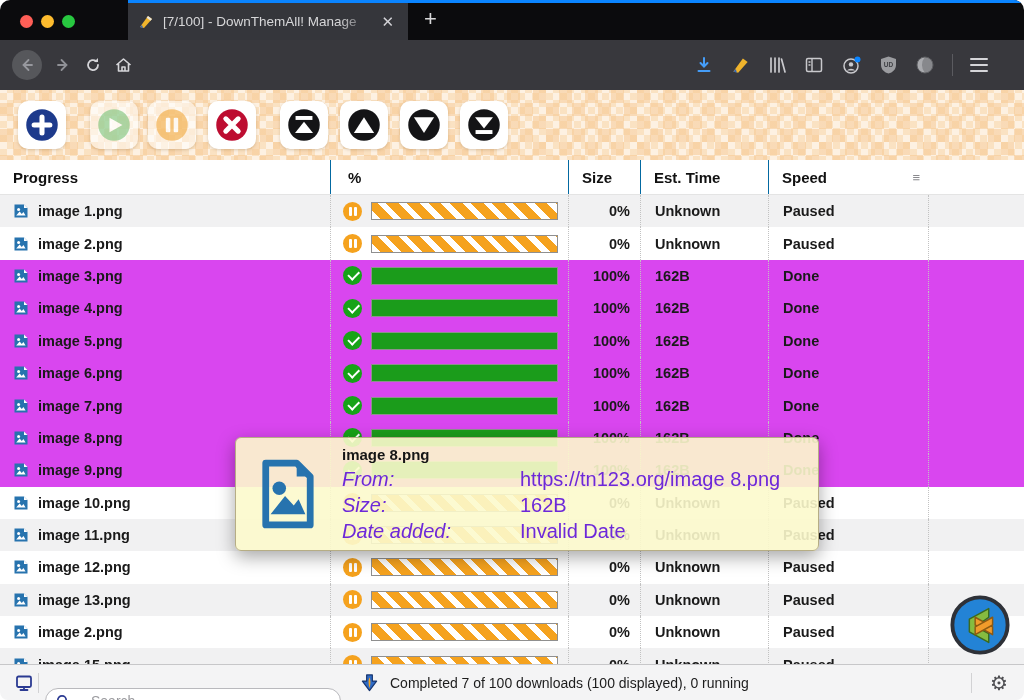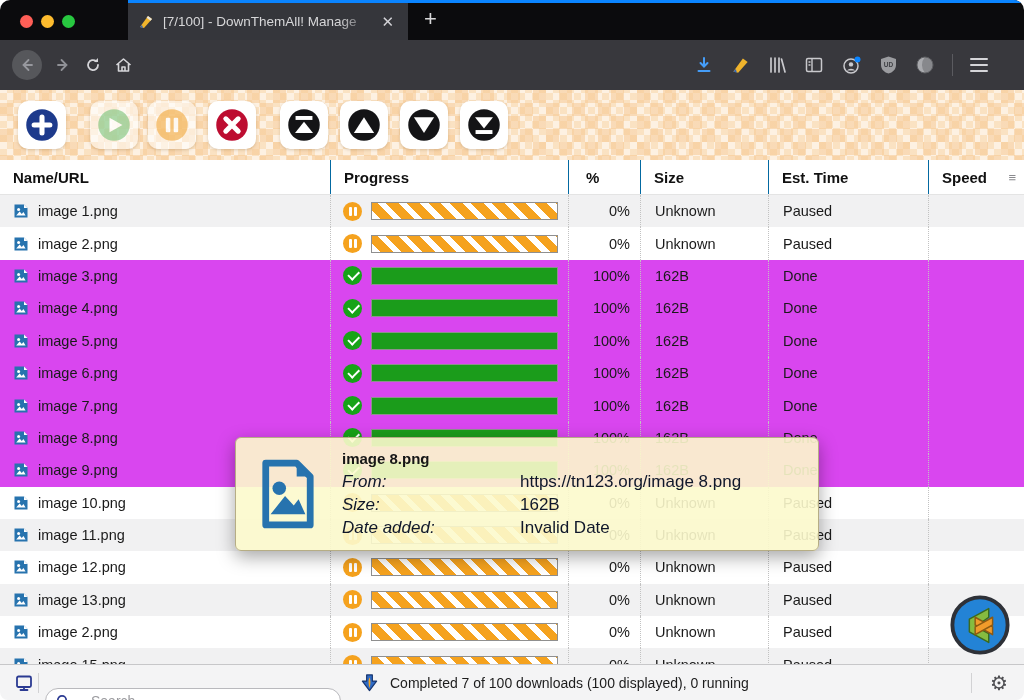--- a/index.html
+++ b/index.html
@@ -56,21 +56,21 @@
   
   .grid-cols{display:grid;grid-template-columns:330px 238px 72px 128px 160px 96px;}
   .thead{position:absolute;top:160px;left:0;right:0;height:35px;background:#fff;
          border-bottom:1px solid #e4e4e4;box-sizing:border-box;font-weight:bold;font-size:15px;color:#111;}
   .thead .hcell{display:flex;align-items:center;padding-left:13px;box-sizing:border-box;}
   .thead .hcell + .hcell{border-left:1px solid #0369a1;}
   .hcell.speed{justify-content:space-between;padding-right:8px;}
   .col-picker{color:#8a8a8e;font-size:13px;font-weight:normal;}
 
   .tbody{position:absolute;top:195px;left:0;right:0;bottom:36px;background:#fff;overflow:hidden;}
-  .row{height:32.4px;align-items:center;font-size:14.5px;color:#1a1a1a;}
+  .row{height:32.4px;align-items:center;font-size:14.5px;color:#1a1a1a;font-weight:bold;}
   .row.odd{background:#f1f1f2}.row.even{background:#fff}.row.sel{background:#d946ef}
   .cell{height:100%;display:flex;align-items:center;box-sizing:border-box;}
   .cell + .cell{border-left:1px dotted #c2c2c2;}
   .c-name{padding-left:13px;gap:9px;}
   .c-prog{padding-left:12px;gap:9px;}
   .c-pct{justify-content:flex-end;padding-right:10px;}
   .c-size,.c-est{padding-left:14px;}
   .badge{width:19px;height:19px;border-radius:50%;position:relative;flex:0 0 auto;}
   .badge.paused{background:#f5a21e;}
   .badge.paused::before,.badge.paused::after{content:"";position:absolute;top:5px;width:3px;height:9px;
@@ -83,21 +83,21 @@
   .bar.paused{background:repeating-linear-gradient(45deg,#fff 0 6px,#f5a21e 6px 15px);}
   .bar.done{background:#1b9c1b;}
 
   
   .tooltip{position:absolute;left:235px;top:437px;width:584px;height:114px;z-index:6;
      background:rgba(252,250,204,.9);border:1px solid #b6ad85;border-radius:6px;
      box-shadow:0 6px 18px rgba(0,0,0,.35);display:flex;align-items:center;gap:26px;
      padding:8px 14px 8px 22px;box-sizing:border-box;}
   .tip-text{flex:1;min-width:0;}
   .tip-title{font-size:15px;font-weight:bold;color:#161616;margin-bottom:5px;}
-  .tip-grid{display:grid;grid-template-columns:178px 1fr;row-gap:3px;font-size:17px;color:#0f172a;}
+  .tip-grid{display:grid;grid-template-columns:178px 1fr;row-gap:3px;font-size:20px;color:#6d28d9;}
   .tip-label{font-style:italic;}
   .tip-value{white-space:nowrap;overflow:hidden;}
 
   
   .statusbar{position:absolute;left:0;right:0;bottom:0;height:36px;background:#f4f4f5;
      border-top:1px solid #c7c7c9;display:flex;align-items:center;box-sizing:border-box;z-index:8;}
   .sb-sep{width:1px;height:20px;background:#d2d2d4;margin:0 6px 0 4px;}
   .searchbox{width:296px;height:26px;border:1px solid #b9b9bd;border-radius:13px;background:#fff;
      display:flex;align-items:center;gap:19px;padding:0 10px;box-sizing:border-box;margin-top:36px;}
   .searchbox input{border:none;outline:none;flex:1;font-size:14px;font-family:"Liberation Sans",sans-serif;
@@ -250,21 +250,20 @@
     </div>
     <div class="donate">Donate!</div>
     <svg class="donate-arrow" width="52" height="48" viewBox="0 0 52 48">
       <path d="M15 2 H37 V20 H50 L26 46 L2 20 H15 z" fill="#2f6bc6" stroke="#16346e" stroke-width="3" stroke-linejoin="round"></path>
       <path d="M26 8 c3 7 4 16 0 30 c-4-14 -3-23 0-30 z" fill="#f7a51d"></path>
       <path d="M26 14 c1.6 5 2 12 0 20 c-2-8 -1.6-15 0-20 z" fill="#ffd24a"></path>
     </svg>
   </div>
 
   <div class="thead grid-cols">
-    <div class="hcell">Name/URL</div>
     <div class="hcell">Progress</div>
     <div class="hcell" style="padding-left:17px">%</div>
     <div class="hcell">Size</div>
     <div class="hcell">Est. Time</div>
     <div class="hcell speed">
       <span>Speed</span>
       <span class="col-picker">≡</span>
     </div>
   </div>
 

